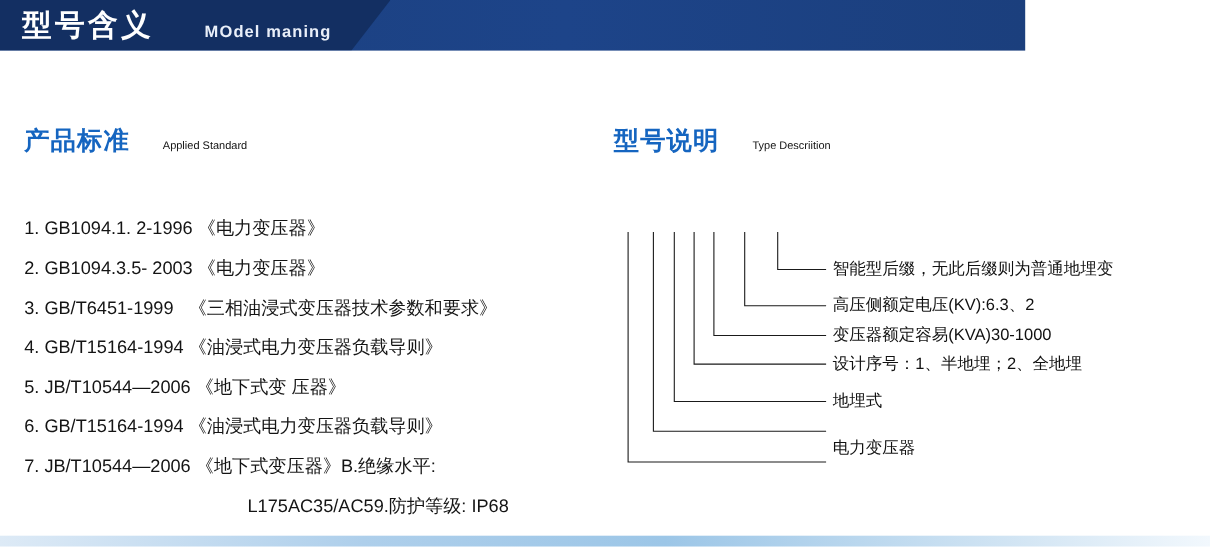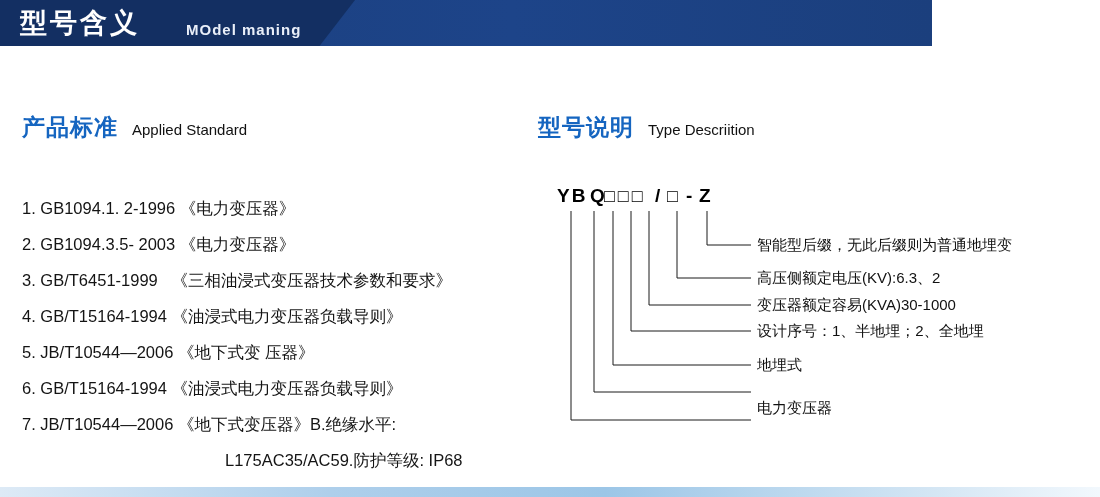--- a/index.html
+++ b/index.html
@@ -22,25 +22,25 @@
   .banner-title{
     position:absolute;left:20px;top:5px;
     color:#ffffff;font-size:27px;font-weight:bold;letter-spacing:3px;
   }
   .banner-sub{
     position:absolute;left:186px;top:21px;
     color:#e9eff9;font-size:15px;letter-spacing:1px;font-weight:bold;
   }
 
   
-  .sec-head{position:absolute;top:112px;display:flex;align-items:baseline;gap:14px;}
+  .sec-head{position:absolute;top:112px;display:flex;align-items:baseline;gap:30px;}
   .sec-head.left{left:22px;}
-  .sec-head.right{left:538px;text-align:right;}
+  .sec-head.right{left:558px;text-align:right;}
   .sec-zh{color:#1565c0;font-size:23px;font-weight:bold;letter-spacing:1px;}
-  .sec-en{color:#111;font-size:15px;}
+  .sec-en{color:#111;font-size:10px;}
 
   
   .std-list{position:absolute;left:22px;top:190px;width:520px;}
   .std-item{
     height:36px;line-height:36px;font-size:16.5px;color:#141414;
     white-space:pre;
   }
   .std-item.cont{padding-left:203px;}
 
   
@@ -98,29 +98,20 @@
   <div class="std-item">7. JB/T10544—2006 《地下式变压器》B.绝缘水平:</div>
   <div class="std-item cont">L175AC35/AC59.防护等级: IP68</div>
 </div>
 
 <div class="sec-head right">
   <span class="sec-zh">型号说明</span>
   <span class="sec-en">Type Descriition</span>
 </div>
 
 <div class="diagram">
-  <div class="code-line">
-    <span class="cp cp-yb">YB</span>
-    <span class="cp cp-q">Q</span>
-    <span class="cp cp-boxes">□□□</span>
-    <span class="cp cp-slash">/</span>
-    <span class="cp cp-box">□</span>
-    <span class="cp cp-dash">-</span>
-    <span class="cp cp-z">Z</span>
-  </div>
 
   <svg width="545" height="255" viewBox="0 0 545 255">
     <g fill="none" stroke="#1a1a1a" stroke-width="1">
       <polyline points="152,26 152,60 196,60"></polyline>
       <polyline points="122,26 122,93 196,93"></polyline>
       <polyline points="94,26 94,120 196,120"></polyline>
       <polyline points="76,26 76,146 196,146"></polyline>
       <polyline points="58,26 58,180 196,180"></polyline>
       <polyline points="39,26 39,207 196,207"></polyline>
       <polyline points="16,26 16,235 196,235"></polyline>

